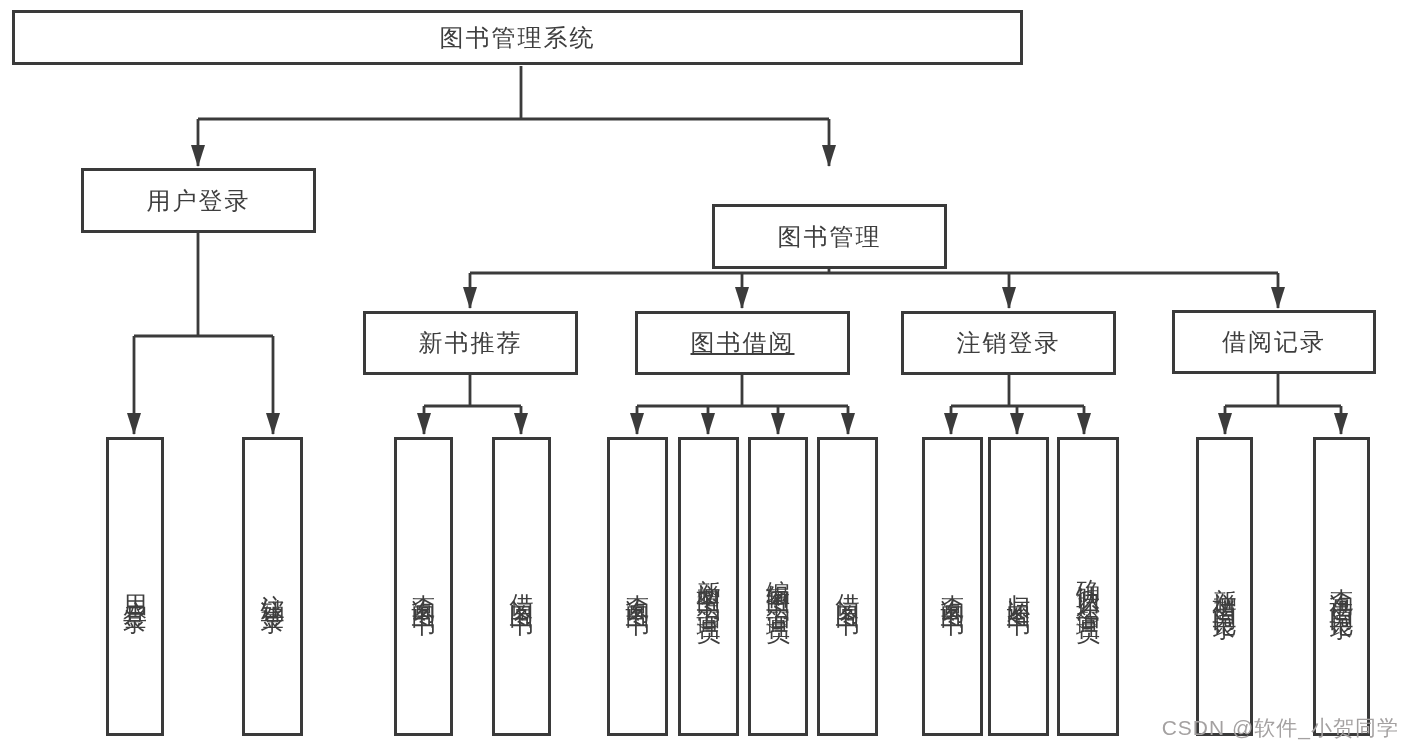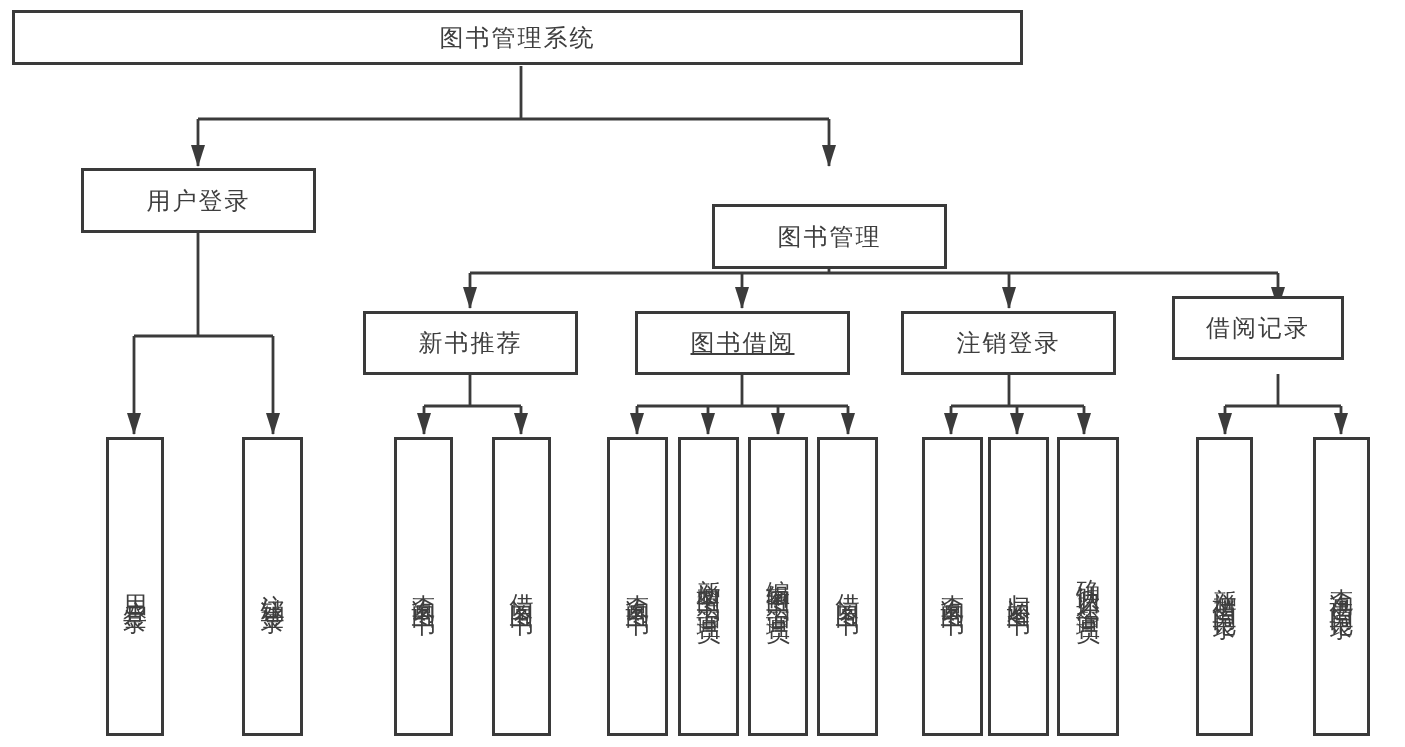--- a/index.html
+++ b/index.html
@@ -104,34 +104,35 @@
   </svg>
 
   <div class="node" style="left:12px; top:10px; width:1011px; height:55px;">图书管理系统</div>
 
   <div class="node" style="left:81px; top:168px; width:235px; height:65px;">用户登录</div>
   <div class="node" style="left:712px; top:168px; width:235px; height:65px;margin-top:36px;">图书管理</div>
 
   <div class="node" style="left:363px; top:311px; width:215px; height:64px;">新书推荐</div>
   <div class="node" style="left:635px; top:311px; width:215px; height:64px;text-decoration:underline;">图书借阅</div>
   <div class="node" style="left:901px; top:311px; width:215px; height:64px;">注销登录</div>
-  <div class="node" style="left:1172px; top:296px; width:172px; height:64px;">借阅记录</div>
+  <div class="node" style="left:1172px; top:310px; width:204px; height:64px;">借阅记录</div>
 
   <div class="node v" style="left:106px; top:437px; width:58px; height:299px;">用户登录</div>
   <div class="node v" style="left:242px; top:437px; width:61px; height:299px;">注销登录</div>
 
   <div class="node v" style="left:394px; top:437px; width:59px; height:299px;">查询图书</div>
   <div class="node v" style="left:492px; top:437px; width:59px; height:299px;">借阅图书</div>
 
   <div class="node v" style="left:607px; top:437px; width:61px; height:299px;">查询图书</div>
   <div class="node v" style="left:678px; top:437px; width:61px; height:299px;">新增图书（管理员）</div>
   <div class="node v" style="left:748px; top:437px; width:60px; height:299px;">编辑图书（管理员）</div>
   <div class="node v" style="left:817px; top:437px; width:61px; height:299px;">借阅图书</div>
 
   <div class="node v" style="left:922px; top:437px; width:61px; height:299px;">查询图书</div>
   <div class="node v" style="left:988px; top:437px; width:61px; height:299px;">归还图书</div>
   <div class="node v" style="left:1057px; top:437px; width:62px; height:299px;">确认归还（管理员）</div>
 
   <div class="node v" style="left:1196px; top:437px; width:57px; height:299px;">新增借阅记录</div>
   <div class="node v" style="left:1313px; top:437px; width:57px; height:299px;">查询借阅记录</div>
 
+  <div class="watermark">CSDN @软件_小贺同学</div>
 
 </div>
 
 </body></html>

